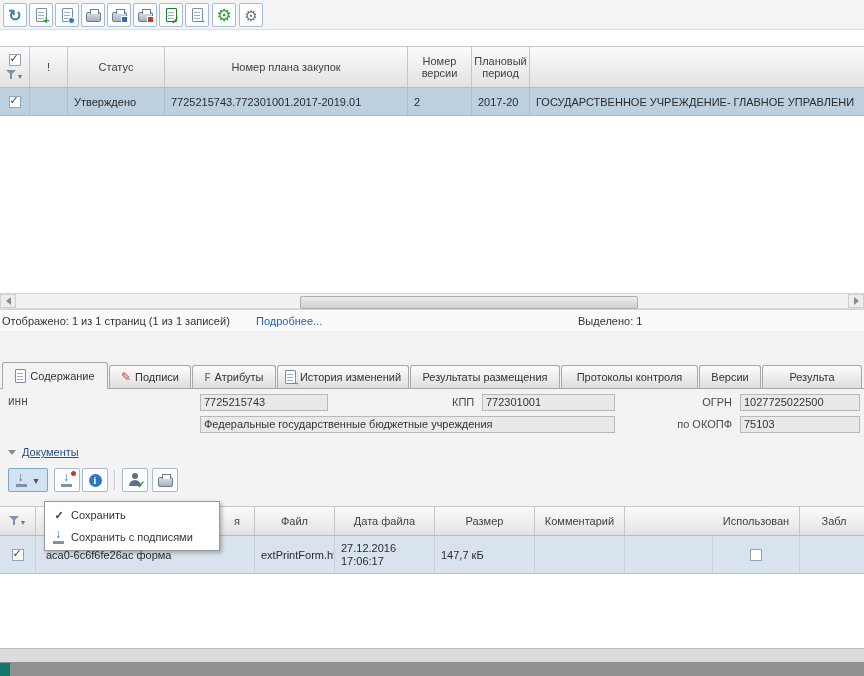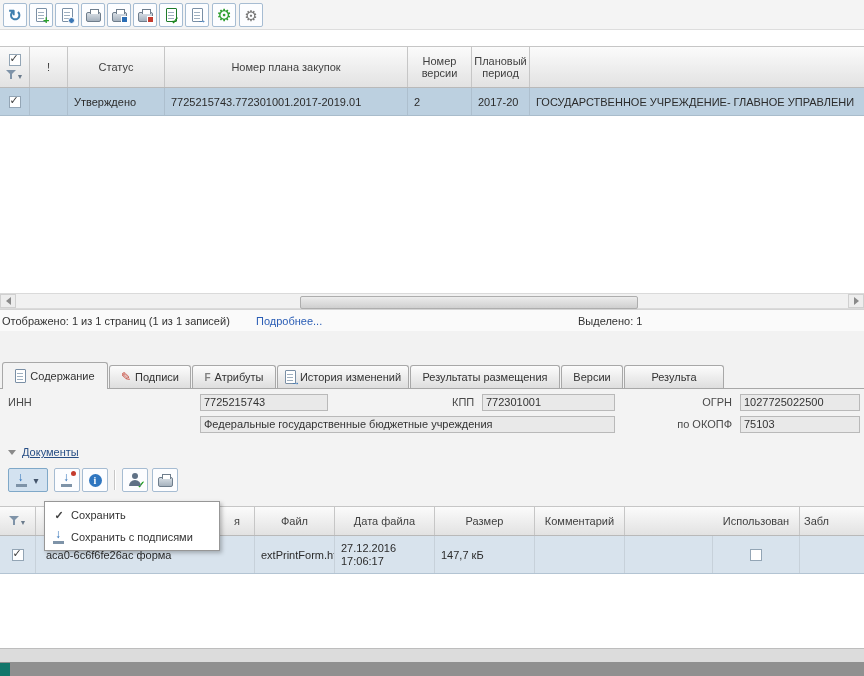--- a/index.html
+++ b/index.html
@@ -220,31 +220,34 @@
       <span class="t-attr"></span>
       <span>Атрибуты</span>
     </div>
     <div class="tab" style="width:132px;">
       <span class="mdoc arrow"></span>
       <span>История изменений</span>
     </div>
     <div class="tab" style="width:150px;">
       <span>Результаты размещения</span>
     </div>
+    <div class="tab" style="width:137px;">
+      <span>Протоколы контроля</span>
+    </div>
     <div class="tab" style="width:62px;">
       <span>Версии</span>
     </div>
     <div class="tab" style="width:100px;">
       <span>Результа</span>
     </div>
   </div>
 
   <div class="abs panel" style="left:0;top:389px;width:864px;height:119px;"></div>
 
-  <span class="lbl" style="left:8px;top:394px;">ИНН</span>
+  <span class="lbl" style="left:8px;top:394px;font-family:Liberation Mono, monospace;">ИНН</span>
   <span class="fld" style="left:200px;top:394px;width:128px;">7725215743</span>
   <span class="lbl" style="left:452px;top:394px;">КПП</span>
   <span class="fld" style="left:482px;top:394px;width:133px;">772301001</span>
   <span class="lbl" style="left:600px;top:394px;width:132px;text-align:right;">ОГРН</span>
   <span class="fld" style="left:740px;top:394px;width:120px;">1027725022500</span>
 
   <span class="fld" style="left:200px;top:416px;width:415px;">Федеральные государственные бюджетные учреждения</span>
   <span class="lbl" style="left:600px;top:416px;width:132px;text-align:right;">по ОКОПФ</span>
   <span class="fld" style="left:740px;top:416px;width:120px;">75103</span>
 
@@ -293,21 +296,21 @@
       </div>
     <div class="gh" style="left:435px;width:100px;">
         <span>Размер</span>
       </div>
     <div class="gh" style="left:535px;width:90px;">
         <span>Комментарий</span>
       </div>
     <div class="gh" style="left:713px;width:87px;">
         <span>Использован</span>
       </div>
-    <div class="gh" style="left:800px;width:64px;border-right:none;justify-content:flex-start;padding-left:4px;">
+    <div class="gh" style="left:800px;width:64px;border-right:none;justify-content:center;padding-left:4px;">
         <span>Забл</span>
       </div>
   </div>
 
   <div class="abs" style="left:0;top:536px;width:864px;height:38px;background:#d8e3ed;border-bottom:1px solid #b3c4d3;">
     <div class="gc ctr" style="left:0;width:36px;">
         <span class="cb on"></span>
       </div>
     <div class="gc" style="left:36px;width:219px;padding-left:10px;">
         <span>aca0-6c6f6fe26ac форма</span>

